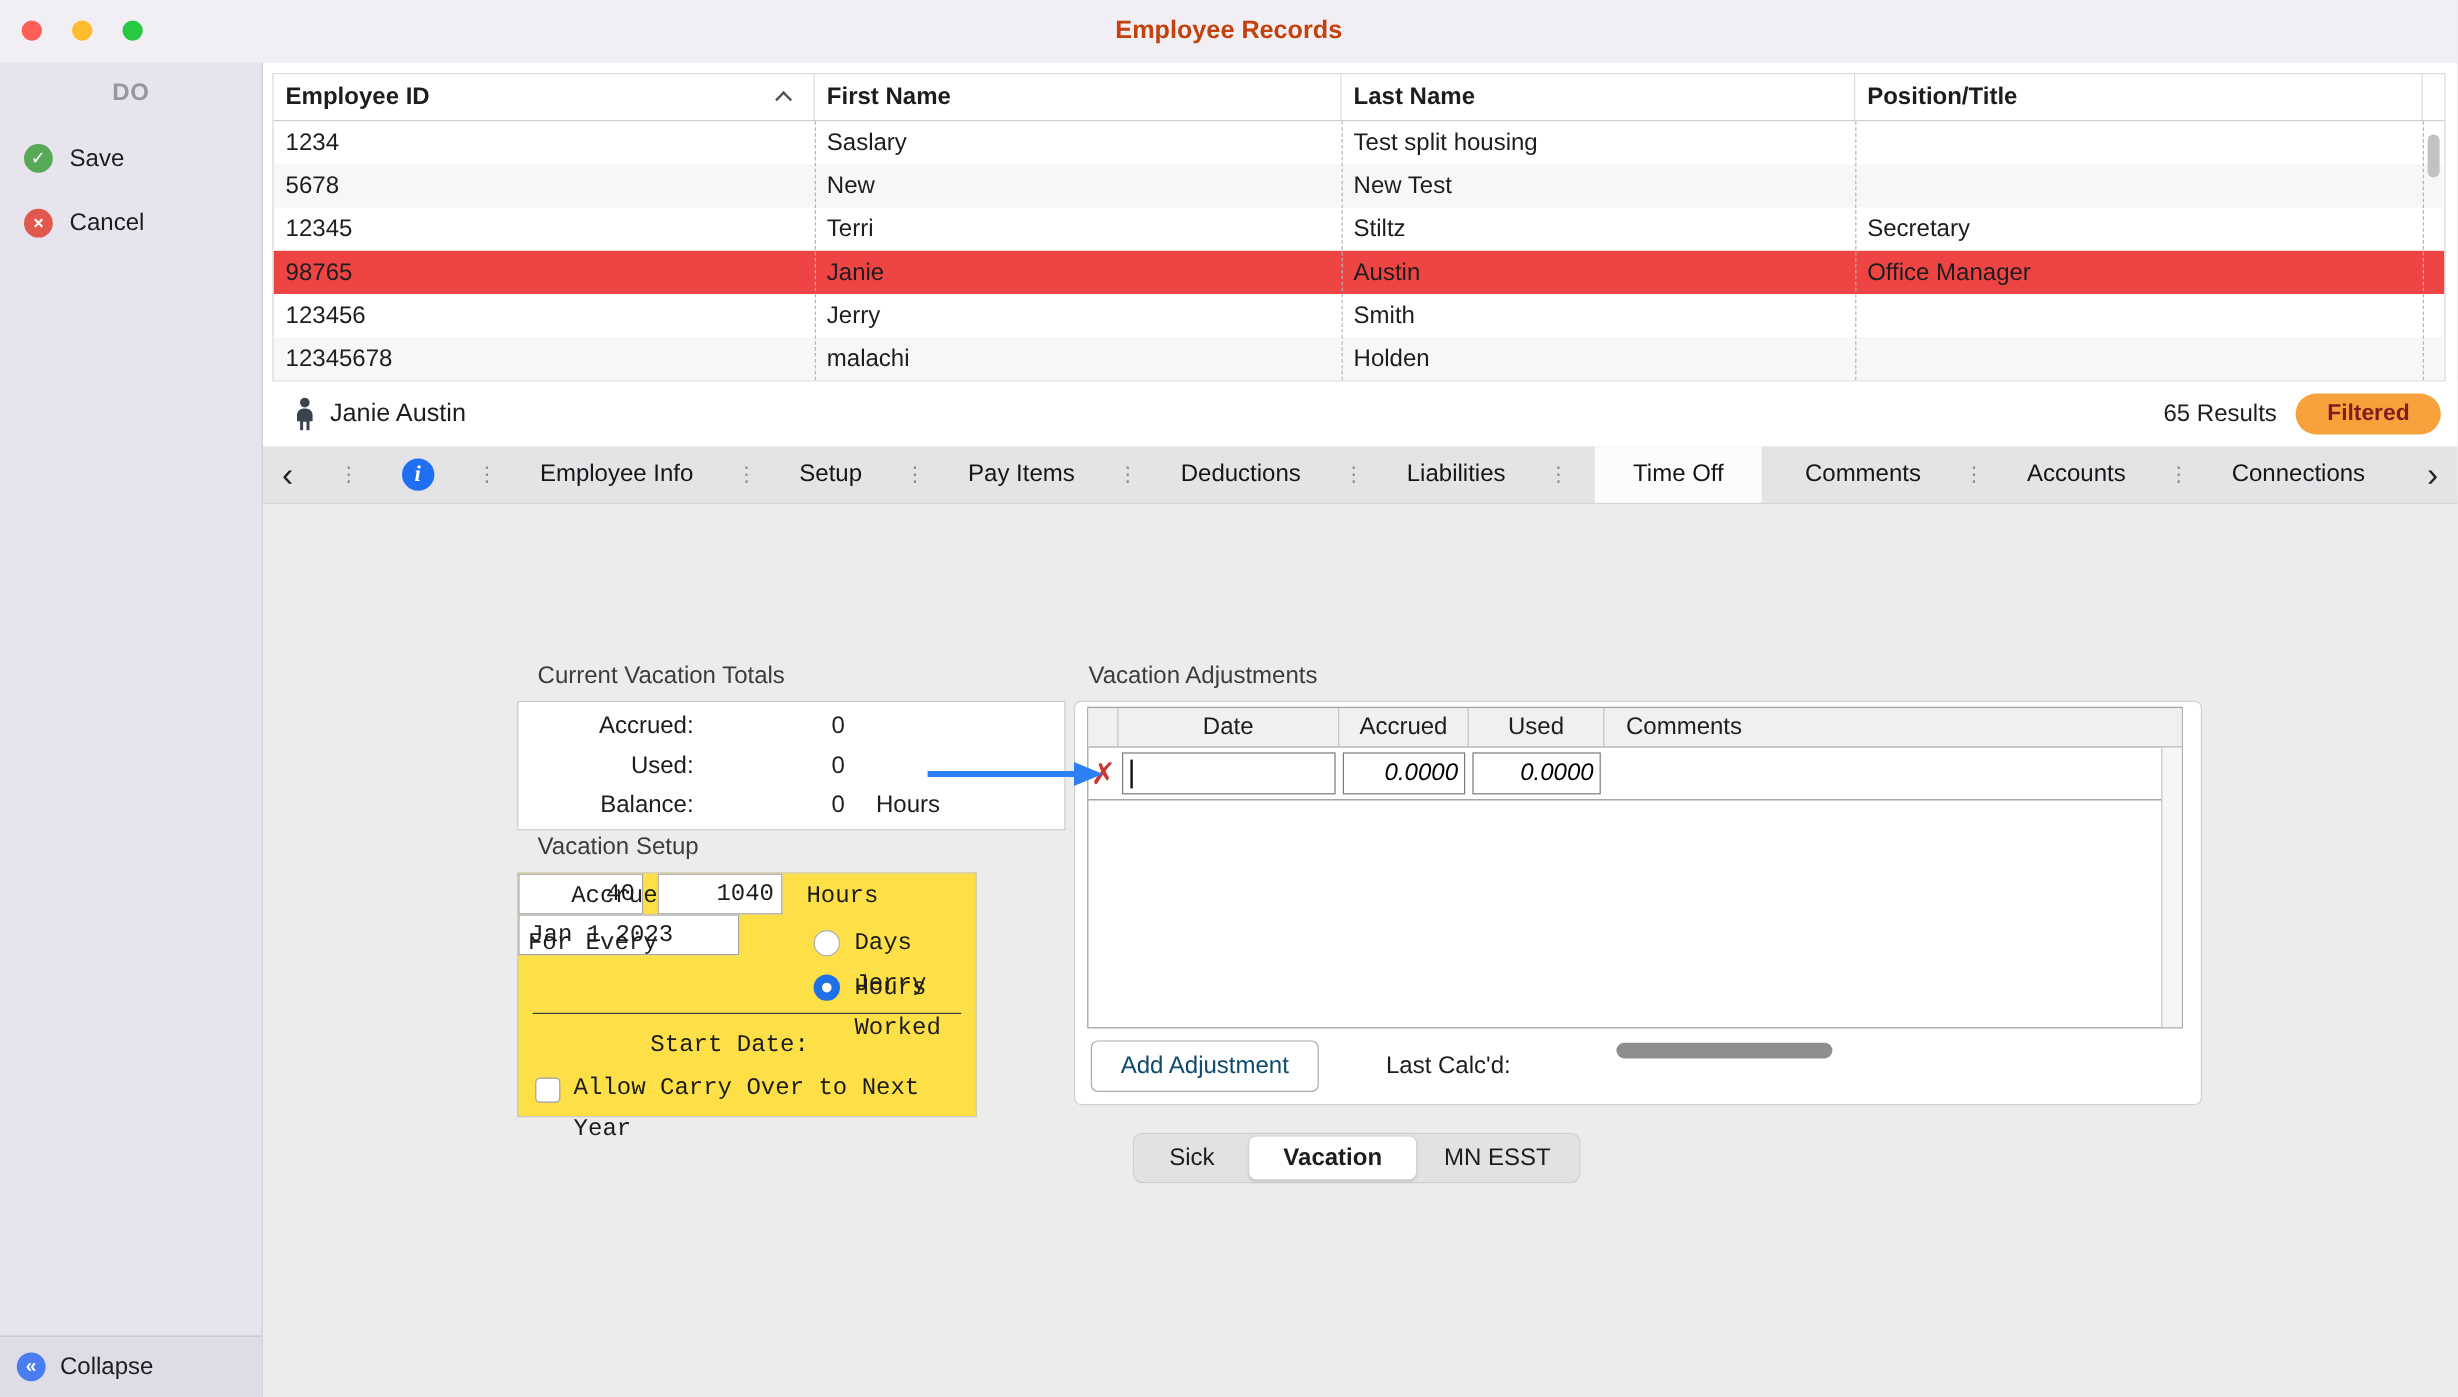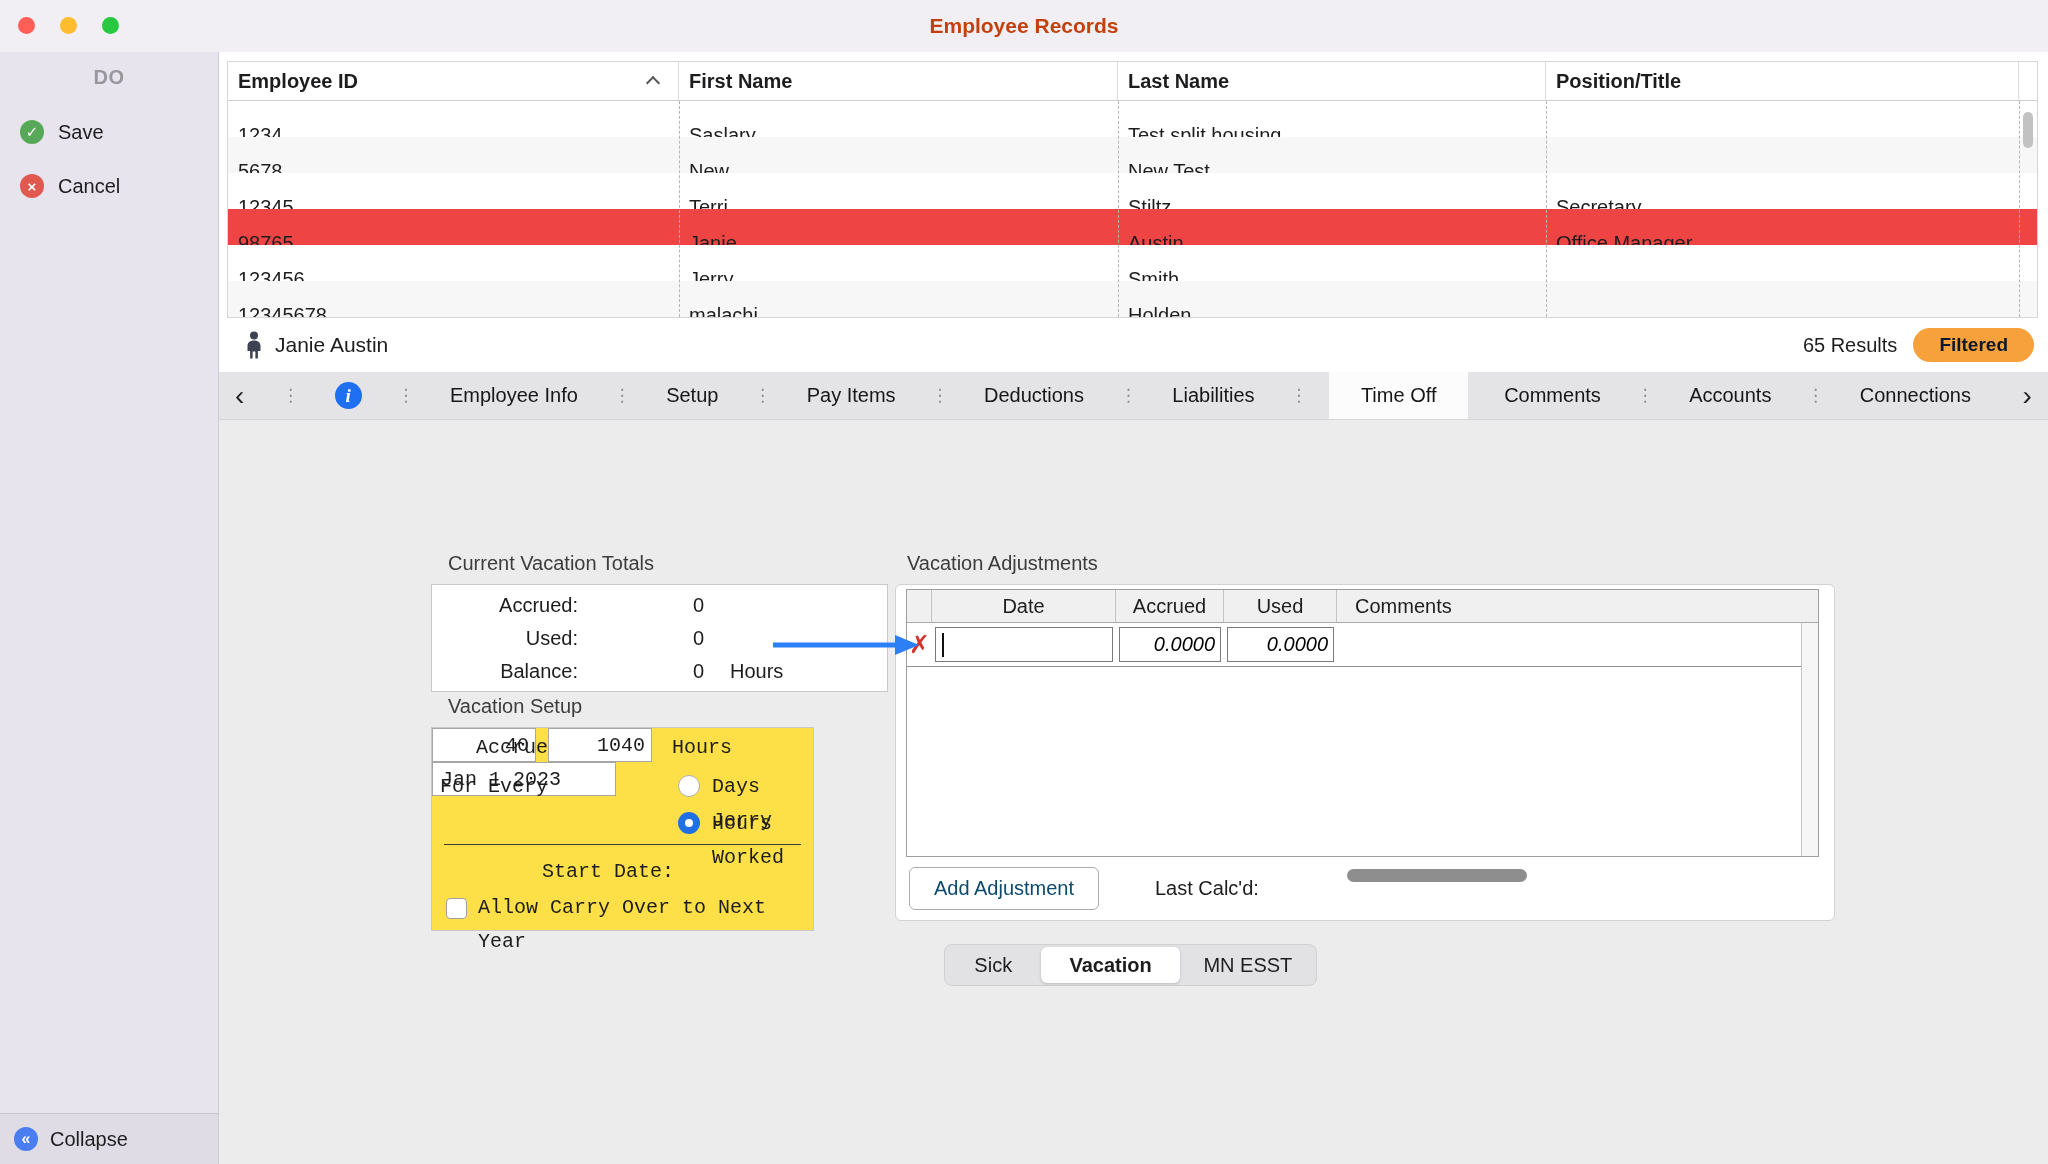--- a/index.html
+++ b/index.html
@@ -35,31 +35,31 @@
   
   .emp-table { position:absolute; top:9px; left:8px; width:1811px; height:257px; background:#fff; border:1px solid #d6d6d6; overflow:hidden; }
   .thead { display:grid; grid-template-columns:451px 439px 428px 473px 18px; height:39px; border-bottom:1px solid #cfcfcf; background:#fff; }
   .th { line-height:38px; padding-left:10px; font-weight:bold; font-size:20px; border-right:1px solid #dcdcdc; position:relative; white-space:nowrap; overflow:hidden; }
   .th:last-child { border-right:none; }
   .sort-caret { position:absolute; right:20px; top:16px; width:10px; height:10px; border-left:2px solid #555; border-top:2px solid #555; transform:rotate(45deg); }
   .tbody { position:relative; }
   .tr { display:grid; grid-template-columns:451px 439px 428px 473px 18px; height:36px; }
   .tr:nth-child(even) { background:#f7f7f7; }
   .tr.selected { background:#ef4444; }
-  .td { line-height:36px; padding-left:10px; font-size:20px; white-space:nowrap; overflow:hidden;margin-top:16px; }
+  .td { line-height:36px; padding-left:10px; font-size:20px; white-space:nowrap; overflow:hidden; }
   .col-sep { position:absolute; top:0; bottom:0; border-left:1px dashed #b5b5b5; }
   .table-vscroll { position:absolute; right:4px; top:50px; width:10px; height:36px; border-radius:5px; background:#c2c2c2; }
 
   
   .record-bar { position:absolute; top:266px; left:0; right:0; height:54px; background:#fff; display:flex; align-items:center; padding:0 14px 0 24px; }
   .person-icon { width:22px; height:28px; flex:0 0 auto; }
   .record-name { margin-left:10px; font-size:21px; }
   .rb-spacer { flex:1; }
   .results-count { font-size:20px; margin-right:16px; }
-  .filtered-badge { height:34px; line-height:34px; padding:0 26px; border-radius:17px; background:#f6a13c; color:#0f172a; font-weight:bold; font-size:19px; }
+  .filtered-badge { height:34px; line-height:34px; padding:0 26px; border-radius:17px; background:#f6a13c; color:#7f1d1d; font-weight:bold; font-size:19px; }
 
   
   .tabbar { position:absolute; top:320px; left:0; right:0; height:48px; background:#e4e3e6; border-bottom:1px solid #d6d5d8; display:flex; align-items:stretch; justify-content:space-between; }
   .tab { display:flex; align-items:center; padding:0 14px; font-size:20px; color:#161618; white-space:nowrap; cursor:default; }
   .tab.selected { background:#fcfcfc; padding:0 32px; }
   .tab-sep { display:flex; align-items:center; color:#8f8f8f; font-size:17px; }
   .tab-chevron { display:flex; align-items:center; padding:0 16px; font-size:28px; color:#222; }
   .info-tab { display:flex; align-items:center; padding:0 14px; }
   .info-circle { width:27px; height:27px; border-radius:50%; background:#1e6ff2; color:#fff; display:flex; align-items:center; justify-content:center; font-family:"Liberation Serif",serif; font-style:italic; font-weight:bold; font-size:19px; }
 

